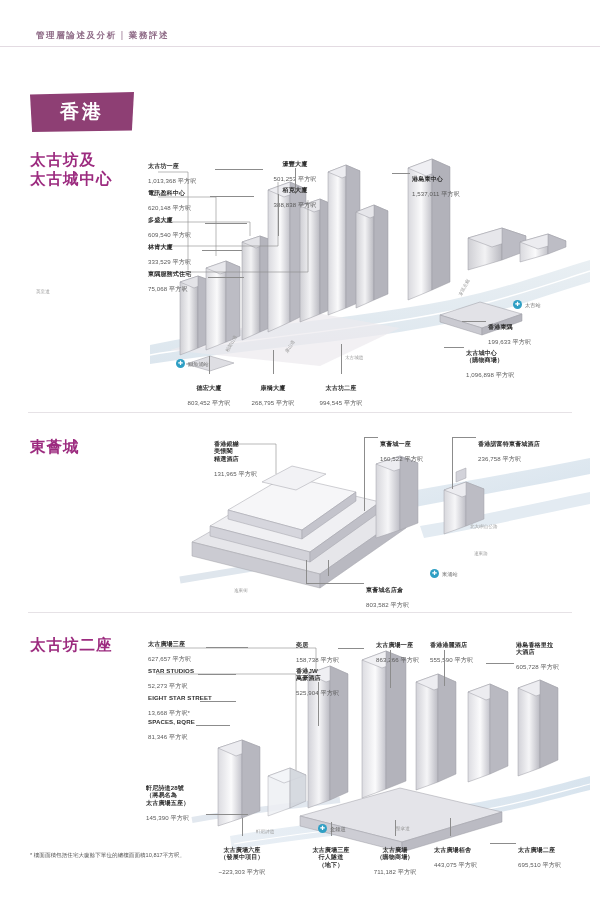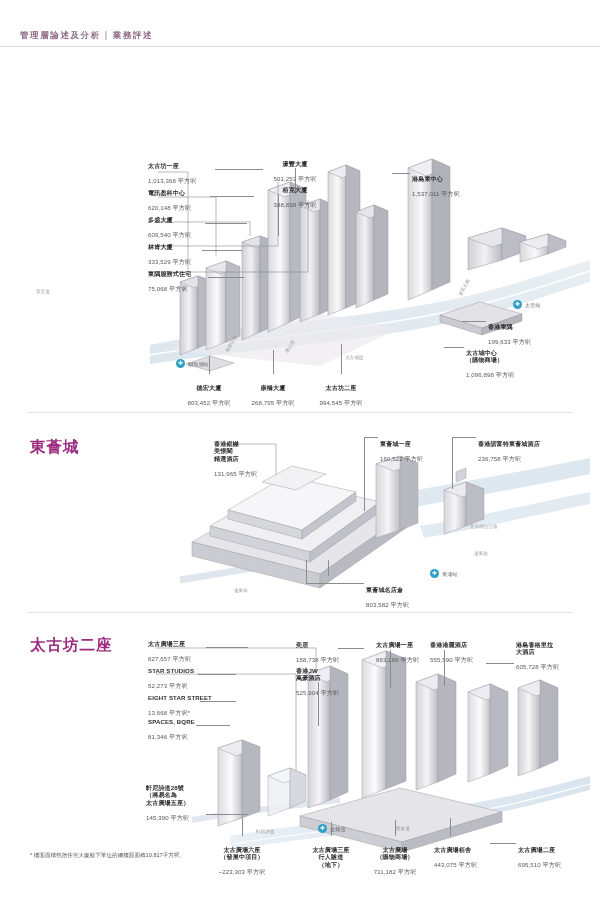--- a/index.html
+++ b/index.html
@@ -5,21 +5,21 @@
   html,body{margin:0;padding:0;}
   body{
     width:600px;height:919px;background:#ffffff;
     font-family:"Liberation Sans","DejaVu Sans",sans-serif;
     color:#3a3a3a;position:relative;overflow:hidden;
   }
   .page{position:absolute;inset:0;}
 
   
   .runhead{
-    position:absolute;left:20px;top:30px;
+    position:absolute;left:36px;top:30px;
     font-size:8.5px;letter-spacing:1.6px;color:#8e6a86;font-weight:bold;
     white-space:nowrap;
   }
   .runhead .sep{color:#b9a0b4;padding:0 4px;}
   .rule{position:absolute;left:0;top:46px;width:600px;height:1px;background:#e3dbe2;}
 
   
   .tab{
     position:absolute;left:30px;top:92px;width:104px;height:40px;
     background:#8e3f74;color:#fff;
@@ -79,21 +79,26 @@
 </head>
 <body>
 
 <div class="page">
 
   <div class="runhead">
     <span>管理層論述及分析</span><span class="sep">|</span><span>業務評述</span>
   </div>
   <div class="rule"></div>
 
-
+  <div class="tab">
+    <span>香港</span>
+  </div>
+
+  <div class="sect-title" id="sect1-title">太古坊及
+太古城中心</div>
 
   <div class="canvas" id="canvas1">
     <svg width="440" height="255" viewBox="0 0 440 255">
       <defs>
         <linearGradient id="g1" x1="0" y1="0" x2="1" y2="0">
           <stop offset="0" stop-color="#cfcfd4"></stop>
             <stop offset="0.5" stop-color="#f2f2f4"></stop>
             <stop offset="1" stop-color="#b8b8bf"></stop>
         </linearGradient>
         <linearGradient id="g2" x1="0" y1="0" x2="1" y2="0">

